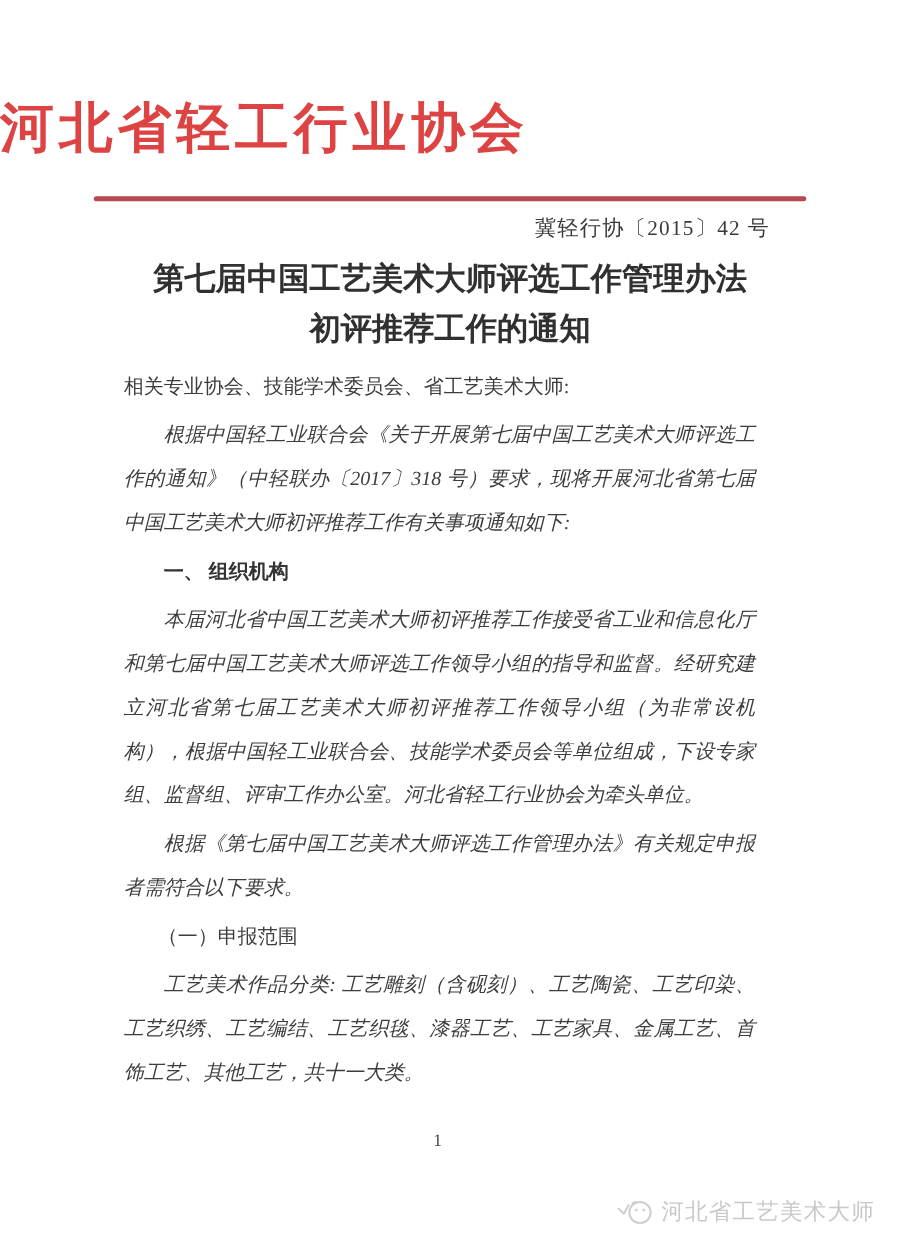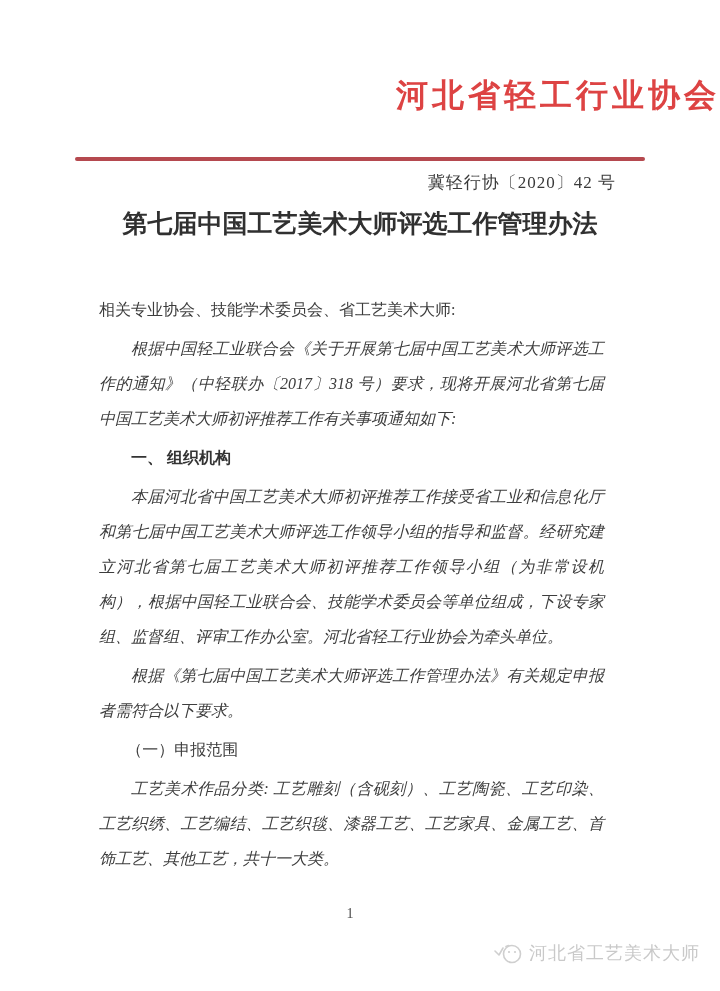--- a/index.html
+++ b/index.html
@@ -13,22 +13,22 @@
     height: 991px;
     background: #ffffff;
     font-family: "Liberation Serif", "DejaVu Serif", serif;
     overflow: hidden;
   }
   .org-title {
     position: absolute;
     top: 74px;
     left: 0;
     width: 100%;
-    text-align: right;
-    font-size: 32px;
+    text-align: left;
+    font-size: 43px;
     font-weight: bold;
     letter-spacing: 4px;
     color: #dd4343;
   }
   .red-rule {
     position: absolute;
     top: 157px;
     left: 75px;
     width: 570px;
     height: 4px;
@@ -74,21 +74,21 @@
     top: 906px;
     left: 0;
     width: 700px;
     text-align: center;
     font-size: 14px;
     color: #4a4a4a;
   }
   .footer-mark {
     position: absolute;
     right: 20px;
-    bottom: 26px;
+    bottom: 10px;
     display: flex;
     align-items: center;
     gap: 6px;
   }
   .footer-mark .wm-text {
     font-size: 18px;
     letter-spacing: 1px;
     color: #c9c9c9;
     font-family: "Liberation Sans", "DejaVu Sans", sans-serif;
   }
@@ -100,24 +100,25 @@
 </style>
 </head>
 <body>
 
 <div class="page">
 
   <div class="org-title">河北省轻工行业协会</div>
 
   <div class="red-rule"></div>
 
-  <div class="doc-number">冀轻行协〔2020〕42 号</div>
+  <div class="doc-number">冀轻行协〔2015〕42 号</div>
 
   <div class="doc-title">
     <div>第七届中国工艺美术大师评选工作管理办法</div>
+    <div>初评推荐工作的通知</div>
   </div>
 
   <div class="body-text">
     <div class="salutation">相关专业协会、技能学术委员会、省工艺美术大师:</div>
     <div class="para">根据中国轻工业联合会《关于开展第七届中国工艺美术大师评选工作的通知》（中轻联办〔2017〕318 号）要求，现将开展河北省第七届中国工艺美术大师初评推荐工作有关事项通知如下:</div>
     <div class="heading">一、 组织机构</div>
     <div class="para">本届河北省中国工艺美术大师初评推荐工作接受省工业和信息化厅和第七届中国工艺美术大师评选工作领导小组的指导和监督。经研究建立河北省第七届工艺美术大师初评推荐工作领导小组（为非常设机构），根据中国轻工业联合会、技能学术委员会等单位组成，下设专家组、监督组、评审工作办公室。河北省轻工行业协会为牵头单位。</div>
     <div class="para">根据《第七届中国工艺美术大师评选工作管理办法》有关规定申报者需符合以下要求。</div>
     <div class="subheading">（一）申报范围</div>
     <div class="para">工艺美术作品分类: 工艺雕刻（含砚刻）、工艺陶瓷、工艺印染、工艺织绣、工艺编结、工艺织毯、漆器工艺、工艺家具、金属工艺、首饰工艺、其他工艺，共十一大类。</div>

